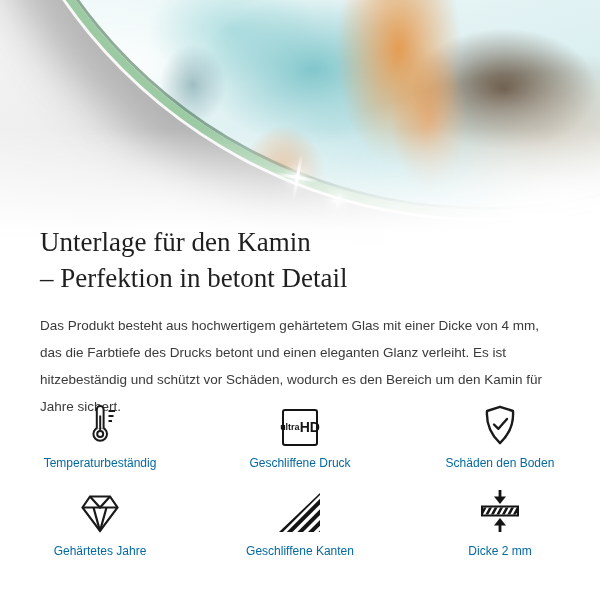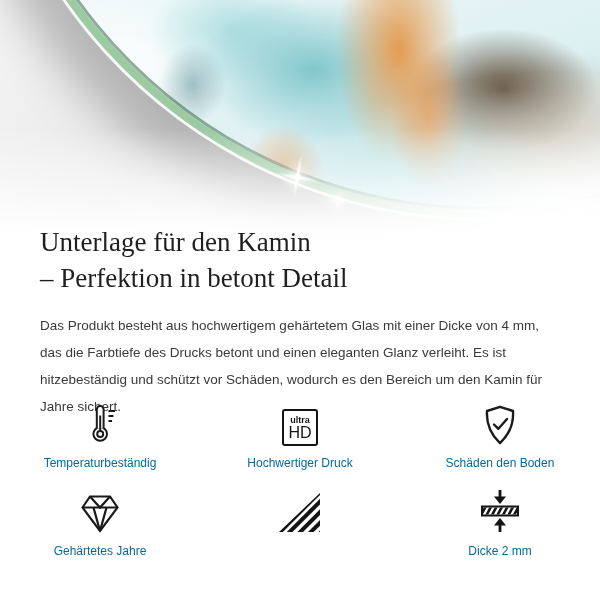--- a/index.html
+++ b/index.html
@@ -66,25 +66,25 @@
   .features{
     position:absolute;left:0;top:398px;width:600px;
     display:grid;grid-template-columns:repeat(3,1fr);row-gap:16px;
   }
   .feature{display:flex;flex-direction:column;align-items:center;}
   .icon-wrap{height:48px;display:flex;align-items:flex-end;justify-content:center;}
   .f-label{margin-top:10px;font-size:12px;color:#0369a1;line-height:14px;}
   .f-icon{display:block;}
   .hd-box{
     box-sizing:border-box;width:36px;height:37px;border:2.5px solid #141414;border-radius:3px;
-    display:flex;flex-direction:column;align-items:center;justify-content:center;
+    display:flex;align-items:center;justify-content:center;
     color:#141414;background:#fff;
   }
   .hd-top{font-size:9px;font-weight:700;line-height:9px;letter-spacing:0;}
-  .hd-bottom{font-size:16px;font-weight:400;line-height:15px;}
+  .hd-bottom{font-size:14px;font-weight:700;line-height:15px;}
 </style>
 </head>
 <body>
 
 <div class="canvas">
 
   <div class="hero">
     <div class="disc"></div>
     <div class="hero-fog"></div>
     <div class="sparkle sparkle-1">
@@ -123,21 +123,21 @@
       <div class="f-label">Temperaturbeständig</div>
     </div>
 
     <div class="feature">
       <div class="icon-wrap">
         <div class="hd-box">
           <span class="hd-top">ultra</span>
           <span class="hd-bottom">HD</span>
         </div>
       </div>
-      <div class="f-label">Hochwertiger Druck</div>
+      <div class="f-label">Geschliffene Druck</div>
     </div>
 
     <div class="feature">
       <div class="icon-wrap">
         <svg class="f-icon" width="40" height="42" viewBox="0 0 40 42" fill="none" stroke="#1a1a1a" stroke-width="2.4" stroke-linejoin="round">
           <path d="M20 2.8 L33 7 C33.8 19 29 30.6 20 39.2 C11 30.6 6.2 19 7 7 Z"></path>
           <path d="M14 20.5 L18.4 24.8 L27 15" stroke-linecap="round"></path>
         </svg>
       </div>
       <div class="f-label">Schäden den Boden</div>
@@ -165,20 +165,21 @@
             </defs>
           <g clip-path="url(#clip-edges)" stroke="#141414" fill="none">
             <line x1="-4" y1="46" x2="48" y2="-6" stroke-width="5.5"></line>
             <line x1="6.6" y1="46" x2="58.6" y2="-6" stroke-width="4"></line>
             <line x1="17.2" y1="46" x2="69.2" y2="-6" stroke-width="4"></line>
             <line x1="27.8" y1="46" x2="79.8" y2="-6" stroke-width="4"></line>
             <line x1="38.4" y1="46" x2="90.4" y2="-6" stroke-width="4"></line>
           </g>
         </svg>
       </div>
+      <div class="f-label">Geschliffene Kanten</div>
     </div>
 
     <div class="feature">
       <div class="icon-wrap">
         <svg class="f-icon" width="44" height="46" viewBox="0 0 44 46">
           <defs>
               <clipPath id="clip-bar">
                 <rect x="5" y="19.5" width="34" height="7"></rect>
               </clipPath>
             </defs>

